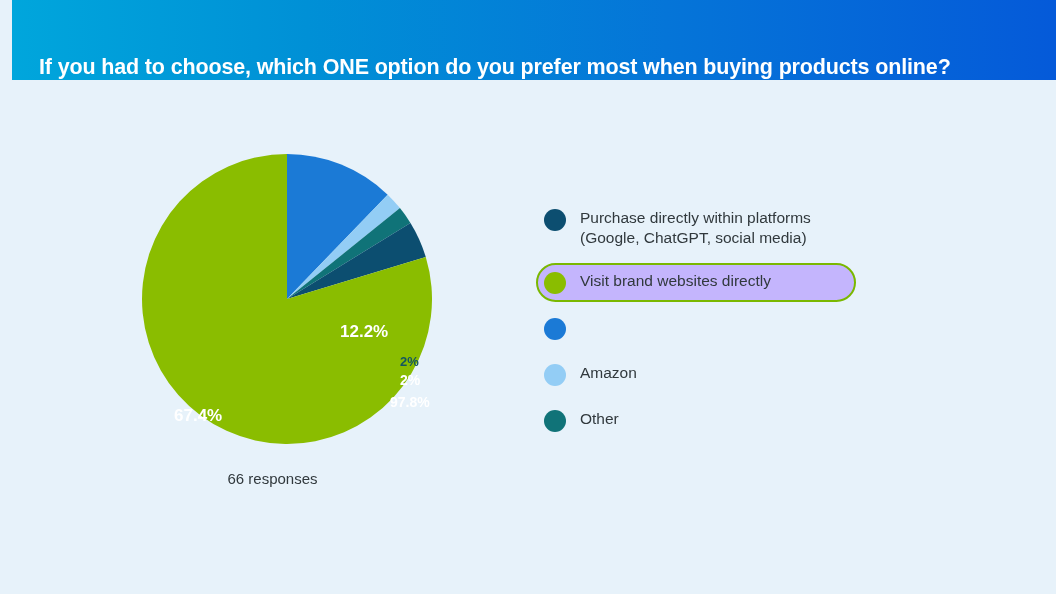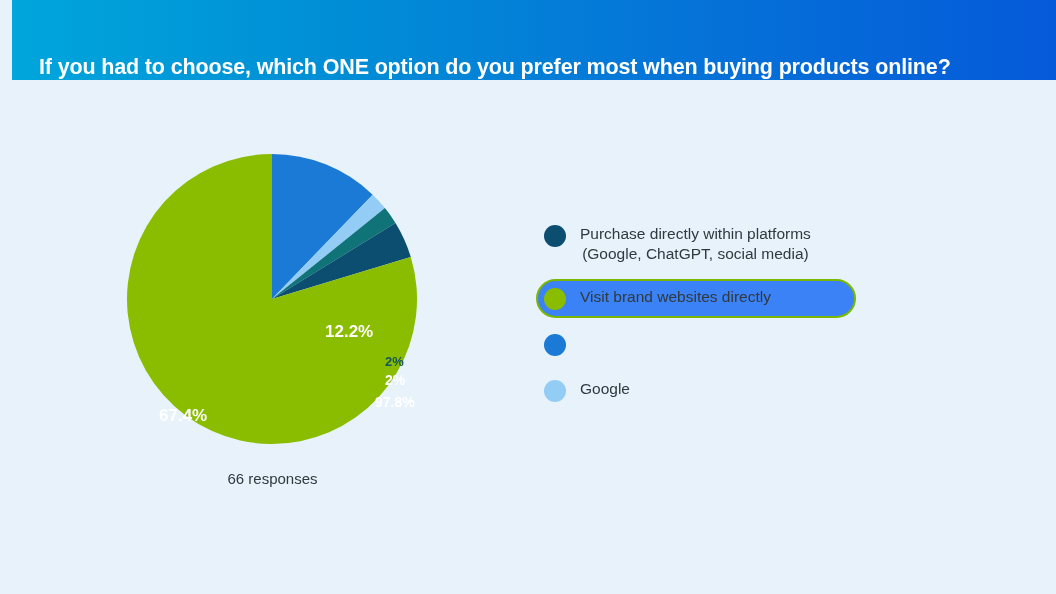--- a/index.html
+++ b/index.html
@@ -32,21 +32,21 @@
   }
 
   
   #chart-area {
     position:absolute; left:0; top:72px;
     width:1056px; height:522px;
   }
 
   #pie-wrap {
     position:absolute;
-    left:127px; top:82px;        
+    left:142px; top:82px;        
     width:290px; height:290px;text-decoration:underline;
   }
   #pie-svg { display:block; width:290px; height:290px; }
 
   .slice-label {
     position:absolute;
     color:#ffffff;
     font-weight:bold;
     white-space:nowrap;
     pointer-events:none;
@@ -61,35 +61,34 @@
     left:0; top:398px;
     width:545px;
     text-align:center;
     font-size:15px;
     color:#31393d;
   }
 
   
   #legend {
     position:absolute;
-    left:536px; top:144px;
+    left:536px; top:128px;
     width:320px;
-    text-align:center;
   }
   .legend-item {
     position:relative;
     display:flex;
     align-items:flex-start;
     padding:6px 14px 6px 6px;
     margin-bottom:7px;
     border:2px solid transparent;
     border-radius:22px;
   }
   .legend-item.highlight {
-    background:#3b82f6;
+    background:#c4b5fd;
     border-color:#7ab800;
     box-shadow:0 0 0 0 rgba(0,0,0,0);
   }
   .legend-dot {
     flex:0 0 auto;
     width:22px; height:22px;
     border-radius:50%;
     margin-right:14px;
     margin-top:1px;
   }
@@ -140,18 +139,22 @@
         </div>
         <div class="legend-item highlight">
           <span class="legend-dot" style="background: rgb(138, 189, 0);"></span>
           <span class="legend-label">Visit brand websites directly</span>
         </div>
         <div class="legend-item">
           <span class="legend-dot" style="background: rgb(27, 122, 214);"></span>
         </div>
         <div class="legend-item">
           <span class="legend-dot" style="background: rgb(147, 205, 245);"></span>
-          <span class="legend-label">Google</span>
+          <span class="legend-label">Amazon</span>
+        </div>
+        <div class="legend-item">
+          <span class="legend-dot" style="background: rgb(16, 115, 120);"></span>
+          <span class="legend-label">Other</span>
         </div>
       </div>
 
   </div>
 </div>
 
 </body></html>

